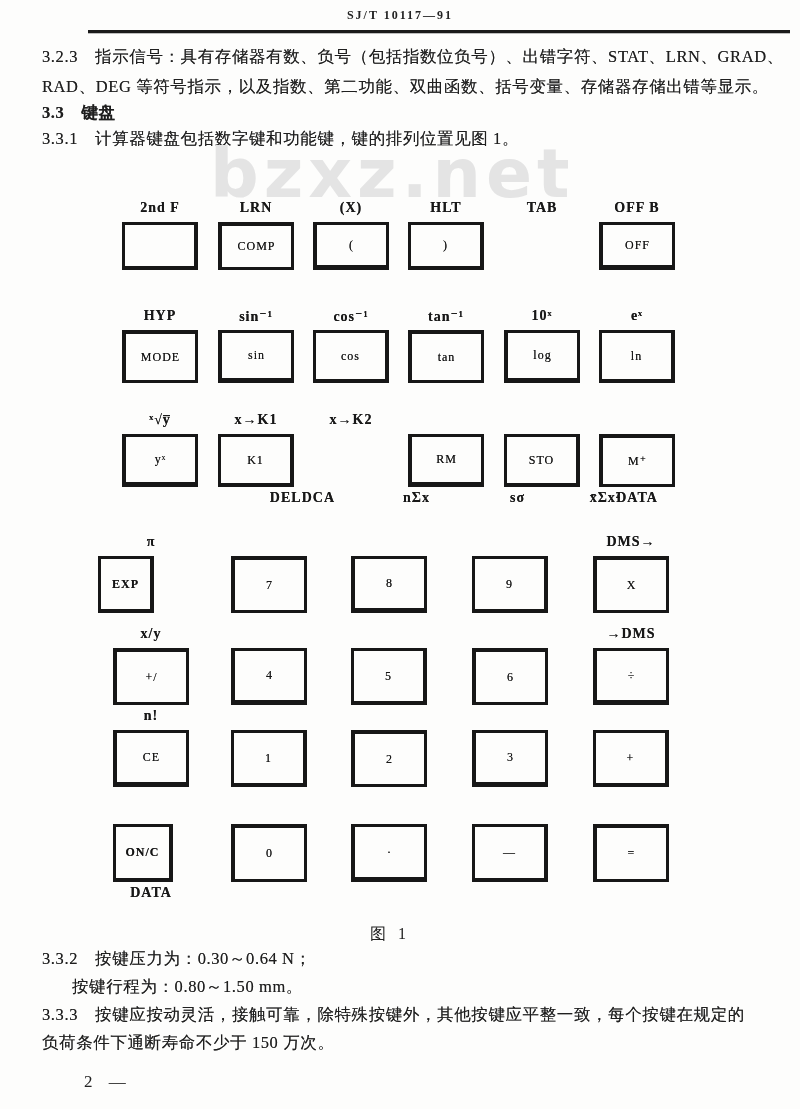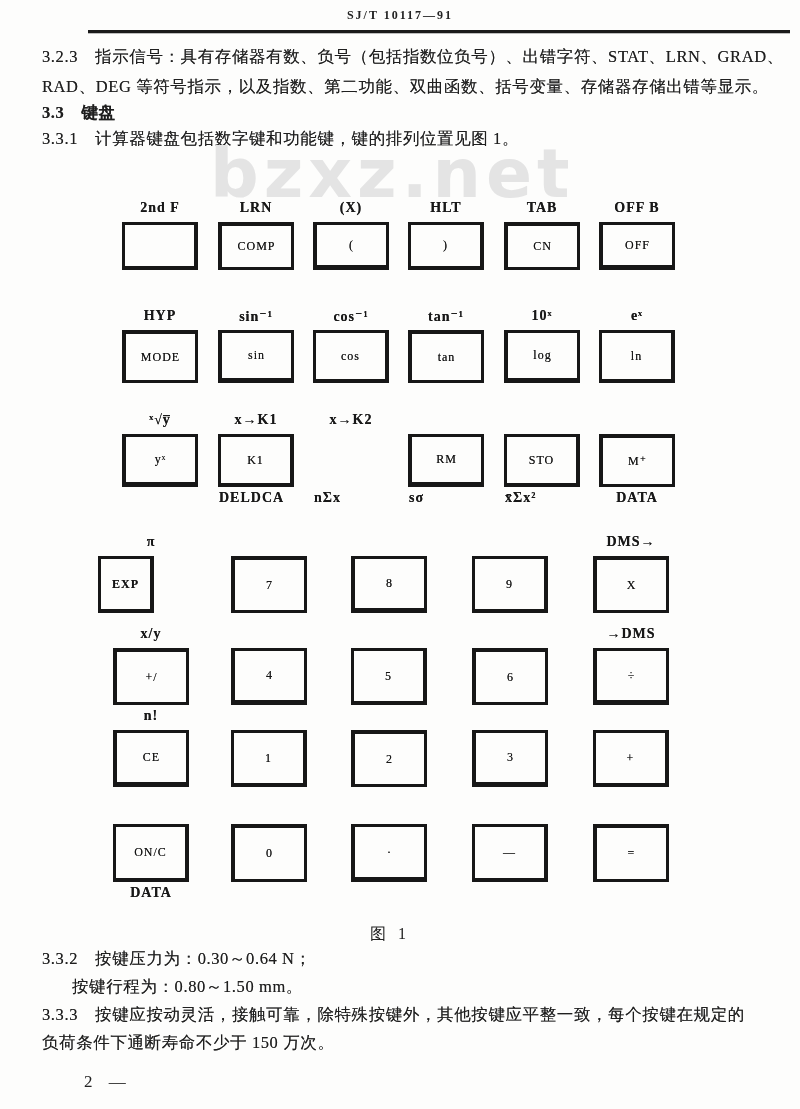--- a/index.html
+++ b/index.html
@@ -48,21 +48,21 @@
   }
   .key.v0{border-width:3px 4px 4px 3px;}
   .key.v1{border-width:4px 3px 3px 4px;}
   .key.v2{border-width:3px 3px 5px 4px;}
   .klbl{
     position:absolute;
     font-size:14px;font-weight:700;letter-spacing:1px;
     text-align:center;color:#181818;white-space:nowrap;
     text-shadow:0 0 .4px rgba(0,0,0,.7);
   }
-  .klbl.bottom2{display:flex;justify-content:flex-start;padding:0 5px;box-sizing:border-box;}
+  .klbl.bottom2{display:flex;justify-content:flex-end;padding:0 5px;box-sizing:border-box;margin-left:42px;}
   .klbl.bottom1{text-align:center;}
   .caption{
     position:absolute;top:924px;left:0;width:780px;
     text-align:center;font-size:16px;letter-spacing:4px;color:#222;
   }
   .pageno{
     position:absolute;left:84px;top:1072px;
     font-size:17px;letter-spacing:6px;color:#222;
   }
 </style>
@@ -90,23 +90,20 @@
       </div>
       <div class="klbl" style="left: 313px; top: 200px; width: 76px;">(X)</div>
       <div class="key v2" style="left: 313px; top: 222px; width: 76px; height: 48px;">
         <span>(</span>
       </div>
       <div class="klbl" style="left: 408px; top: 200px; width: 76px;">HLT</div>
       <div class="key v0" style="left: 408px; top: 222px; width: 76px; height: 48px;">
         <span>)</span>
       </div>
       <div class="klbl" style="left: 504px; top: 200px; width: 76px;">TAB</div>
-      <div class="key v1" style="left: 504px; top: 222px; width: 76px; height: 48px;">
-        <span>CN</span>
-      </div>
       <div class="klbl" style="left: 599px; top: 200px; width: 76px;">OFF B</div>
       <div class="key v2" style="left: 599px; top: 222px; width: 76px; height: 48px;">
         <span>OFF</span>
       </div>
       <div class="klbl" style="left: 122px; top: 308px; width: 76px;">HYP</div>
       <div class="key v1" style="left: 122px; top: 330px; width: 76px; height: 53px;">
         <span>MODE</span>
       </div>
       <div class="klbl" style="left: 218px; top: 308px; width: 76px;">sin⁻¹</div>
       <div class="key v2" style="left: 218px; top: 330px; width: 76px; height: 53px;">
@@ -206,21 +203,21 @@
       </div>
       <div class="key v1" style="left: 351px; top: 730px; width: 76px; height: 57px;">
         <span>2</span>
       </div>
       <div class="key v2" style="left: 472px; top: 730px; width: 76px; height: 57px;">
         <span>3</span>
       </div>
       <div class="key v0" style="left: 593px; top: 730px; width: 76px; height: 57px;">
         <span>+</span>
       </div>
-      <div class="key v0" style="left: 113px; top: 824px; width: 76px; height: 58px;">
+      <div class="key v0" style="left: 113px; top: 824px; width: 60px; height: 58px; font-weight: bold;">
         <span>ON/C</span>
       </div>
       <div class="klbl bottom1" style="left: 109px; top: 885px; width: 84px;"><span>DATA</span></div>
       <div class="key v1" style="left: 231px; top: 824px; width: 76px; height: 58px;">
         <span>0</span>
       </div>
       <div class="key v2" style="left: 351px; top: 824px; width: 76px; height: 58px;">
         <span>·</span>
       </div>
       <div class="key v0" style="left: 472px; top: 824px; width: 76px; height: 58px;">

